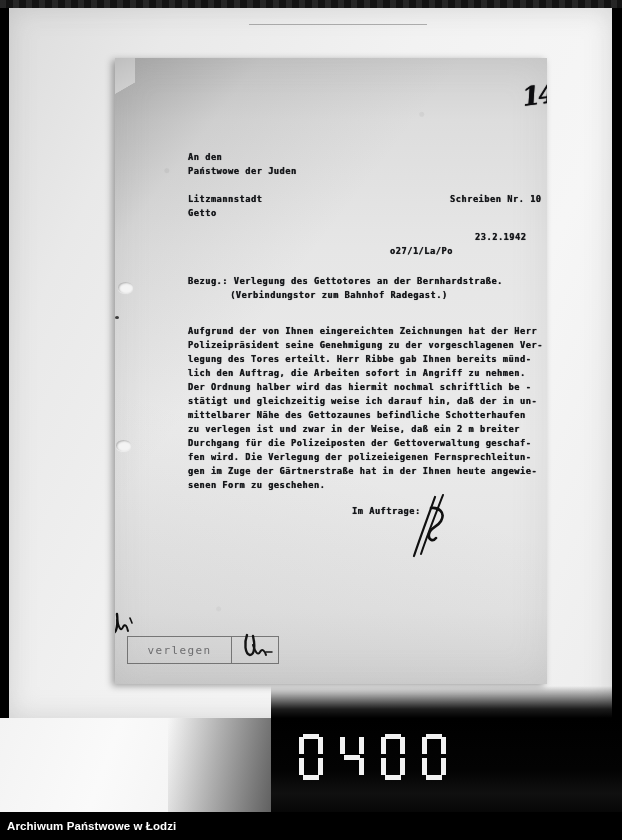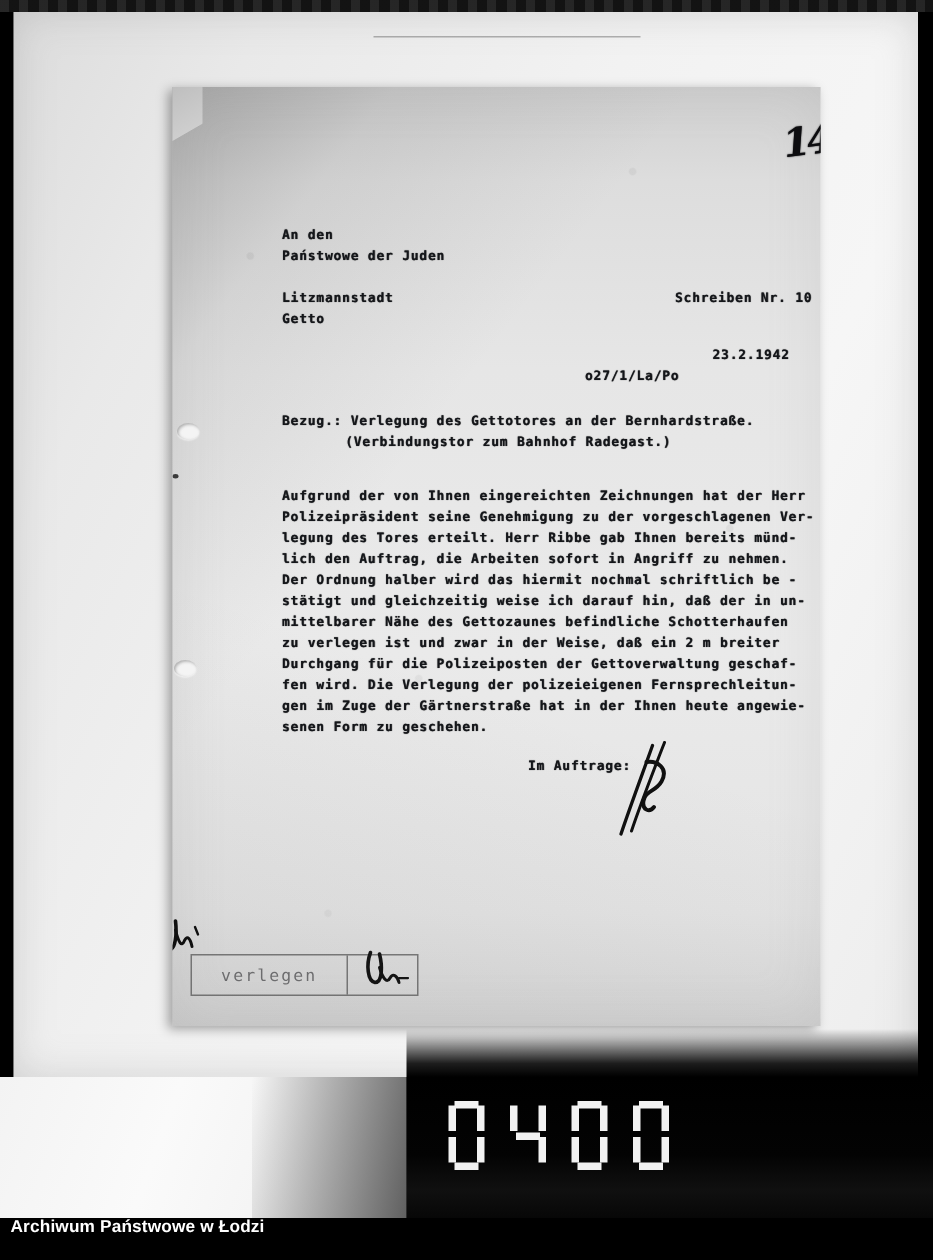--- a/index.html
+++ b/index.html
@@ -201,21 +201,21 @@
     position: absolute;
     left: 168px; top: 718px; width: 104px; height: 94px;
     background: linear-gradient(100deg, rgba(255,255,255,0) 0%, rgba(120,120,120,.55) 45%, rgba(70,70,70,.85) 100%);
   }
 
   
   #archive-caption-bar {
     position: absolute;
     left: 0; top: 812px; width: 622px; height: 28px;
     background: #000;
-    display: flex; align-items: flex-start; text-decoration: underline;
+    display: flex; align-items: center; text-decoration: underline;
   }
   #archive-caption-text {
     color: #ffffff;
     font-family: "Liberation Sans", sans-serif;
     font-size: 11.5px;
     font-weight: 700;
     padding-left: 7px;
     letter-spacing: .1px;
   }
 </style>

